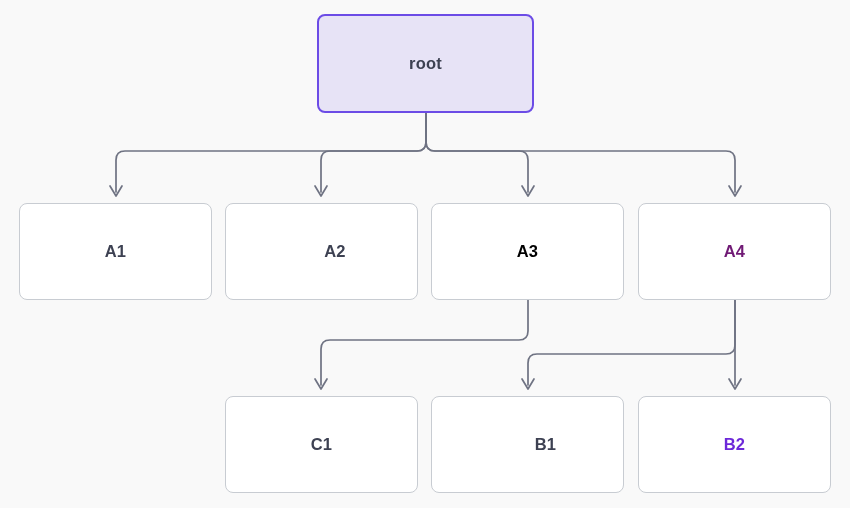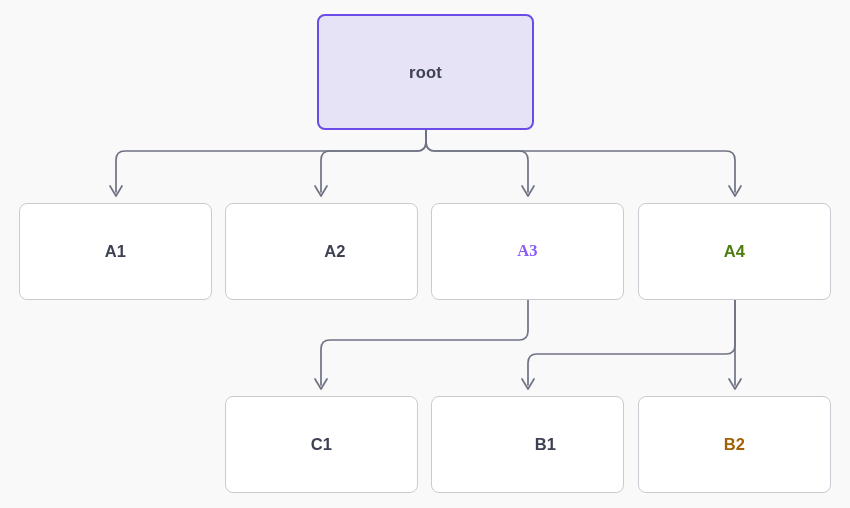--- a/index.html
+++ b/index.html
@@ -91,39 +91,39 @@
         <path class="edge-path" d="M 735 300 L 735 345 Q 735 354 726 354 L 537 354 Q 528 354 528 363 L 528 385" stroke="#6f7383"></path>
         <path class="edge-arrow" d="M 522 379 L 528 389 L 534 379" stroke="#6f7383"></path>
       </g>
       <g>
         <path class="edge-path" d="M 735 300 L 735 385" stroke="#6f7383"></path>
         <path class="edge-arrow" d="M 729 379 L 735 389 L 741 379" stroke="#6f7383"></path>
       </g>
     </svg>
 
   <div id="node-layer">
-      <div class="node accent" style="left: 317px; top: 14px; width: 217px; height: 116px; background: rgb(231, 227, 246); border-color: rgb(108, 76, 230);">
+      <div class="node accent" style="left: 317px; top: 14px; width: 217px; height: 99px; background: rgb(231, 227, 246); border-color: rgb(108, 76, 230);">
         <span class="node-label" style="color: rgb(61, 65, 82);">root</span>
       </div>
       <div class="node" style="left: 19px; top: 203px; width: 193px; height: 97px; background: rgb(255, 255, 255); border-color: rgb(200, 204, 210);">
         <span class="node-label" style="color: rgb(61, 65, 82);">A1</span>
       </div>
       <div class="node" style="left: 225px; top: 203px; width: 193px; height: 97px; background: rgb(255, 255, 255); border-color: rgb(200, 204, 210); padding-left: 27px;">
         <span class="node-label" style="color: rgb(61, 65, 82);">A2</span>
       </div>
       <div class="node" style="left: 431px; top: 203px; width: 193px; height: 97px; background: rgb(255, 255, 255); border-color: rgb(200, 204, 210);">
-        <span class="node-label" style="color: #8b5cf6; font-family: Liberation Serif, serif;">A3</span>
+        <span class="node-label" style="color: #000000;">A3</span>
       </div>
       <div class="node" style="left: 638px; top: 203px; width: 193px; height: 97px; background: rgb(255, 255, 255); border-color: rgb(200, 204, 210);">
-        <span class="node-label" style="color: #4d7c0f;">A4</span>
+        <span class="node-label" style="color: #701a75;">A4</span>
       </div>
       <div class="node" style="left: 225px; top: 396px; width: 193px; height: 97px; background: rgb(255, 255, 255); border-color: rgb(200, 204, 210);">
         <span class="node-label" style="color: rgb(61, 65, 82); text-align: center;">C1</span>
       </div>
       <div class="node" style="left: 431px; top: 396px; width: 193px; height: 97px; background: rgb(255, 255, 255); border-color: rgb(200, 204, 210);">
         <span class="node-label" style="color: rgb(61, 65, 82); padding-left: 36px;">B1</span>
       </div>
       <div class="node" style="left: 638px; top: 396px; width: 193px; height: 97px; background: rgb(255, 255, 255); border-color: rgb(200, 204, 210);">
-        <span class="node-label" style="color: #a16207;">B2</span>
+        <span class="node-label" style="color: #6d28d9;">B2</span>
       </div>
     </div>
 
 </div>
 
 </body></html>

